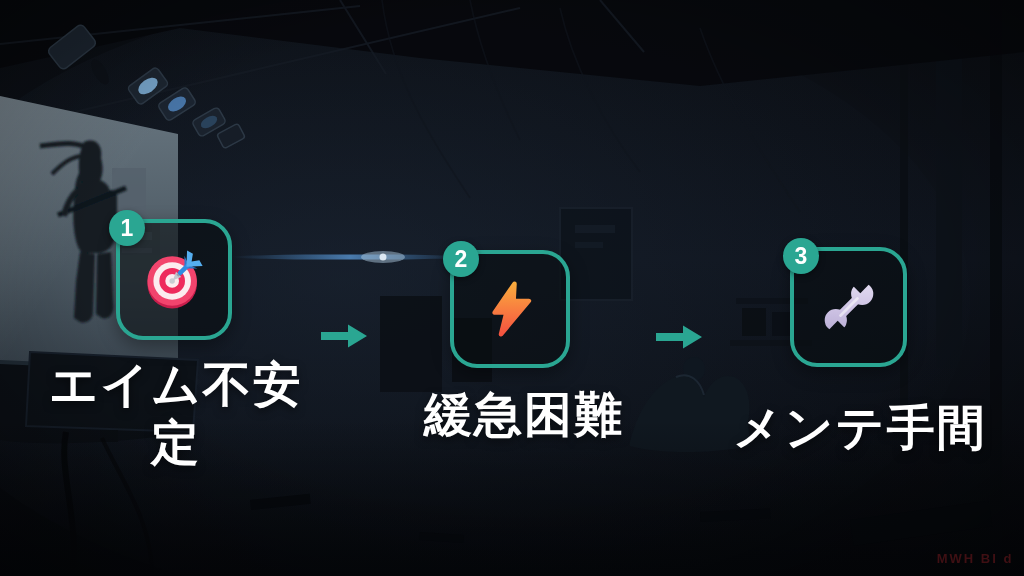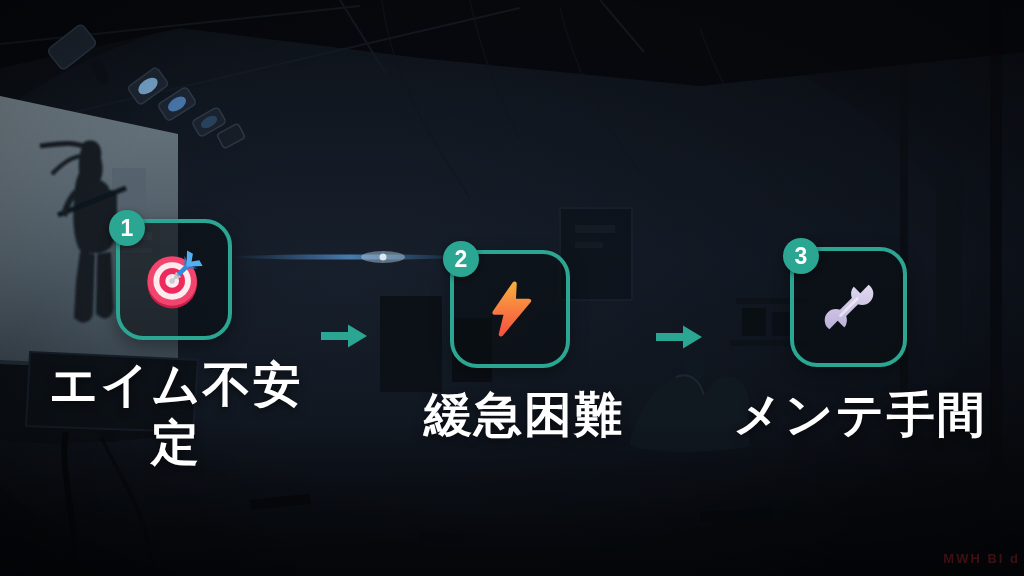--- a/index.html
+++ b/index.html
@@ -43,26 +43,26 @@
   .arrow1{left:321px;top:321px;}
   .arrow2{left:656px;top:322px;}
 
   .step-label{
     position:absolute;z-index:3;color:#ffffff;font-weight:800;
     font-size:48px;line-height:58px;letter-spacing:2px;text-align:center;
     text-shadow:0 3px 9px rgba(0,0,0,.55);
   }
   .label1{left:43px;top:356px;width:266px;}
   .label2{left:374px;top:386px;width:300px;}
-  .label3{left:710px;top:386px;width:300px;}
+  .label3{left:710px;top:402px;width:300px;font-family:Liberation Mono, monospace;}
 
   .watermark{
     position:absolute;z-index:2;left:930px;top:551px;width:90px;
     color:var(--watermark,#4a1216);font-size:13px;font-weight:700;
-    letter-spacing:2px;opacity:.85;text-align:right;
+    letter-spacing:2px;opacity:.85;text-align:center;
   }
 </style>
 </head>
 <body style="--accent: #2aa692;">
 
 <div class="stage">
 
   <svg id="bg-art" width="1024" height="576" viewBox="0 0 1024 576">
     <defs>
       <linearGradient id="bgGrad" x1="0" y1="0" x2="0" y2="1">

